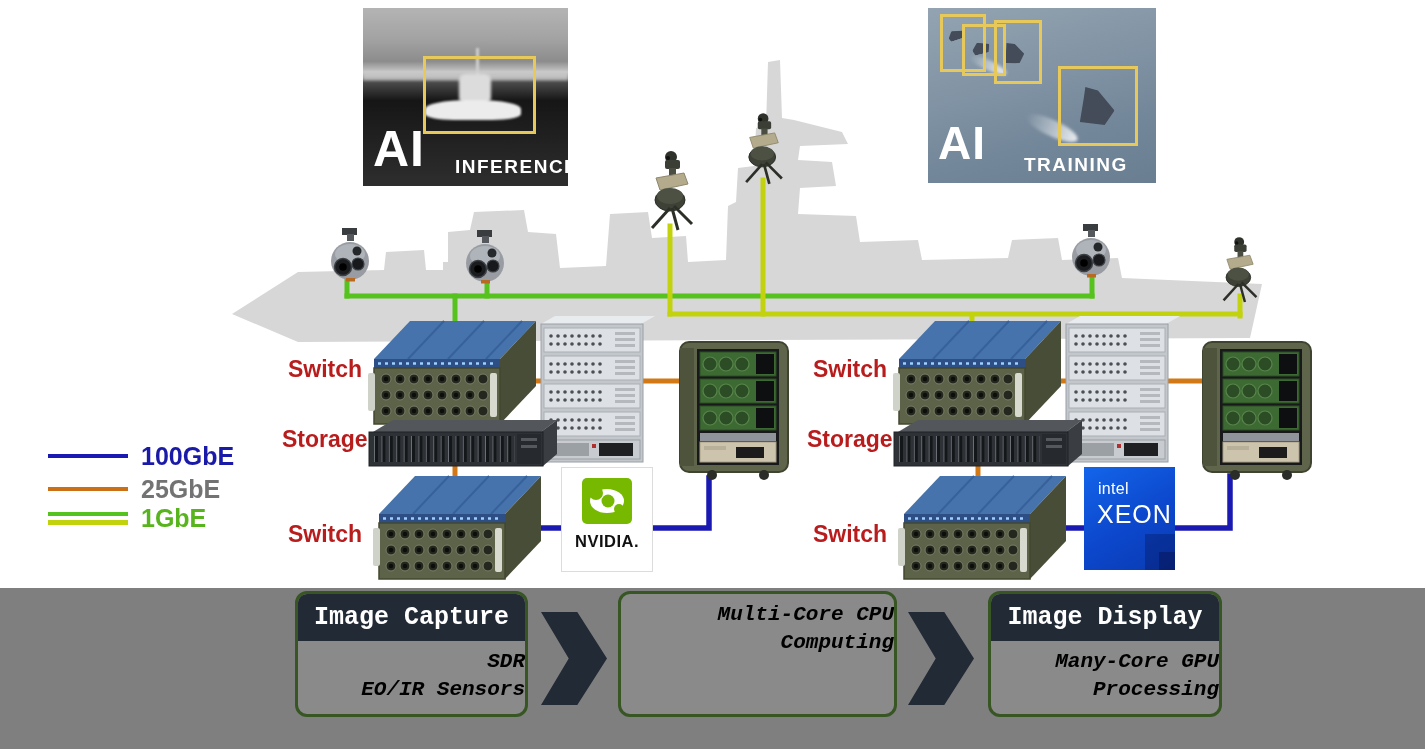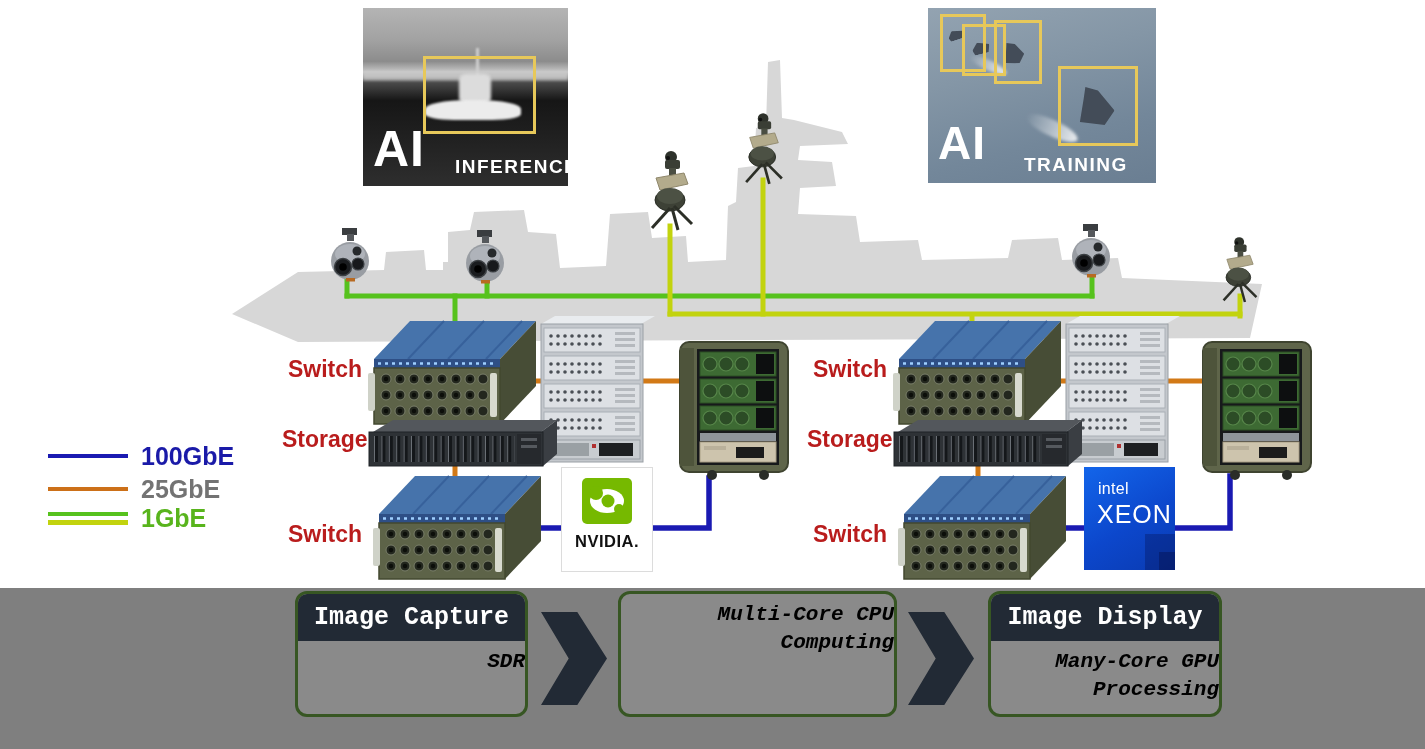--- a/index.html
+++ b/index.html
@@ -371,20 +371,21 @@
     <div class="xeon-sq2"></div>
     <div class="intel-brand">intel</div>
     <div class="xeon-product">XEON</div>
   </div>
 
   <div class="strip">
     <div class="pipe-box" style="left:295px;width:233px;">
       <div class="pipe-title">Image Capture</div>
       <div class="pipe-body">
         <div>SDR</div>
+        <div>EO/IR Sensors</div>
       </div>
     </div>
     <div class="chevron" style="left:541px;"></div>
     <div class="pipe-box" style="left:618px;width:279px;">
       <div class="pipe-body">
         <div>Multi-Core CPU</div>
         <div>Computing</div>
       </div>
     </div>
     <div class="chevron" style="left:908px;"></div>

